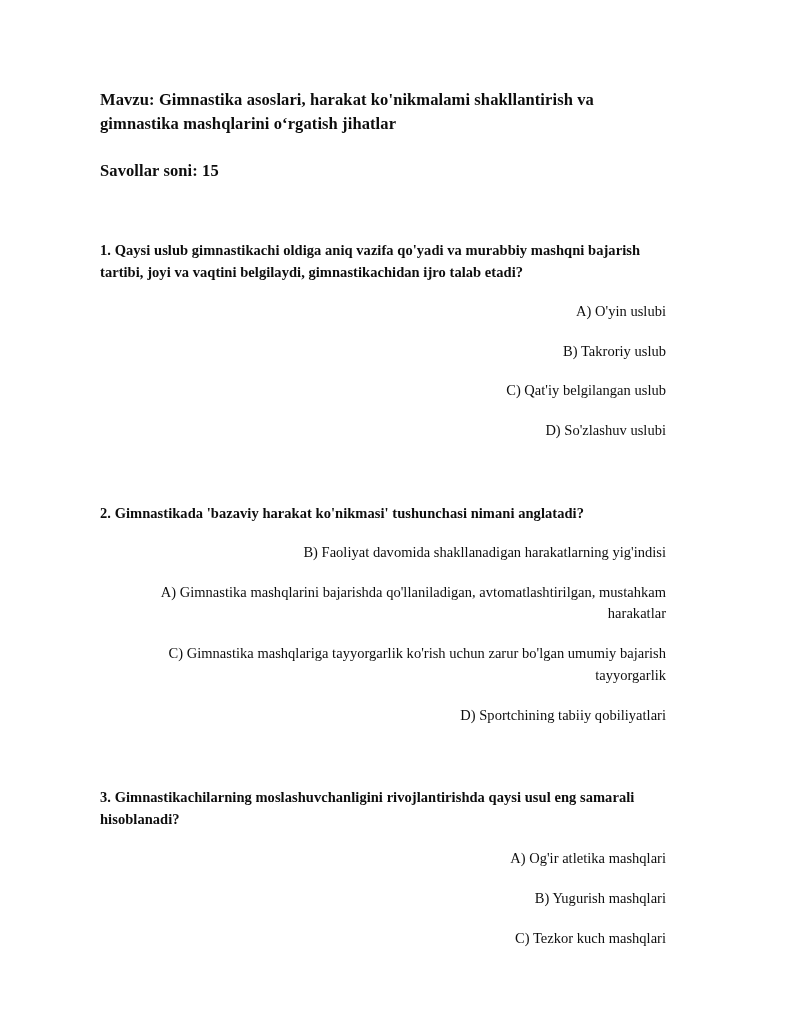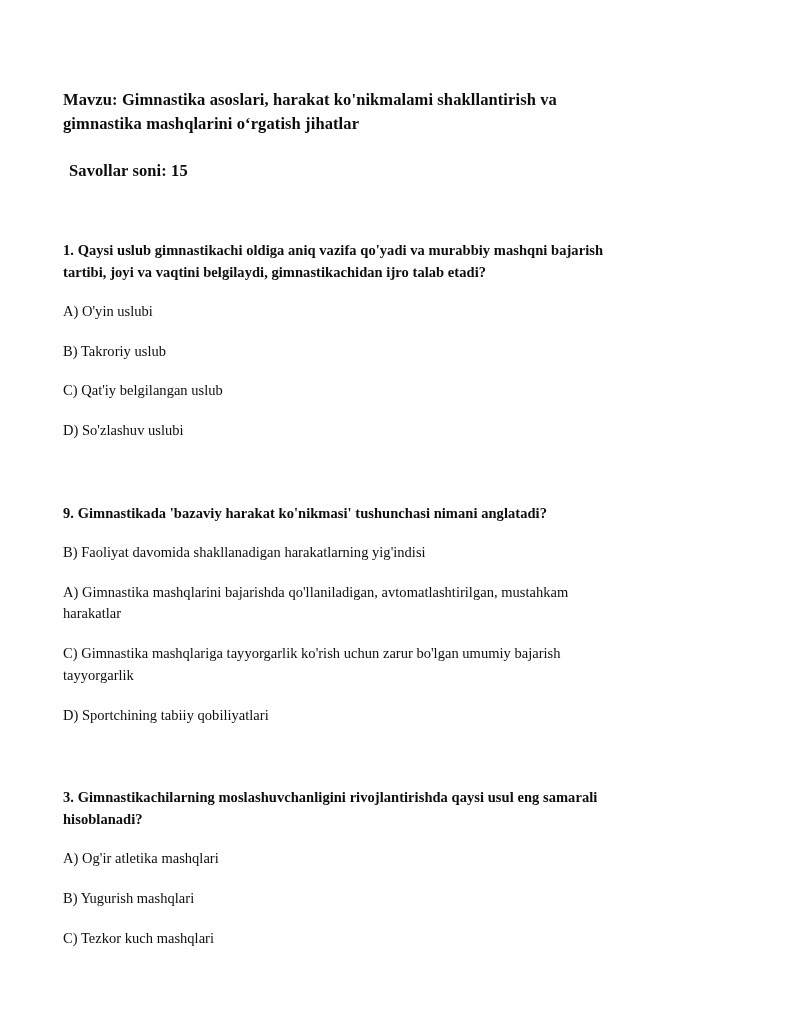--- a/index.html
+++ b/index.html
@@ -13,38 +13,38 @@
     font-family: "Liberation Serif", "DejaVu Serif", serif;
     color: #0d0d0d;
     -webkit-font-smoothing: antialiased;
   }
   .page {
     position: relative;
     width: 800px;
     height: 1035px;
     background: #ffffff;
     box-sizing: border-box;
-    padding: 88px 117px 60px 63px;
+    padding: 88px 117px 60px 100px;
     overflow: hidden;
   }
   .content {
     width: 566px;
   }
   .doc-title {
     font-size: 16.5px;
     font-weight: bold;
     line-height: 1.48;
     margin: 0 0 22px 0;
     letter-spacing: 0.1px;
   }
   .question-count {
     font-size: 16.5px;
     font-weight: bold;
     line-height: 1.45;
-    margin: 6px;
+    margin: 0;
     letter-spacing: 0.1px;
   }
   .questions {
     margin-top: 56px;
   }
   .question-block {
     margin-bottom: 60px;
     margin-top: 41px;
   }
   .question-block:last-child {
@@ -56,20 +56,21 @@
     line-height: 1.52;
     margin: 0 0 18px 0;
     letter-spacing: 0.05px;
   }
   .option {
     font-size: 14.5px;
     font-weight: normal;
     line-height: 1.5;
     margin: 0 0 18px 0;
     letter-spacing: 0.02px;
+    text-align: right;
   }
   .option:last-child {
     margin-bottom: 0;
   }
 </style>
 </head>
 <body>
 
 <div class="page">
   <div class="content">
@@ -82,21 +83,21 @@
 
       <div class="question-block">
         <p class="question-text">1. Qaysi uslub gimnastikachi oldiga aniq vazifa qo'yadi va murabbiy mashqni bajarish tartibi, joyi va vaqtini belgilaydi, gimnastikachidan ijro talab etadi?</p>
         <p class="option">A) O'yin uslubi</p>
         <p class="option">B) Takroriy uslub</p>
         <p class="option">C) Qat'iy belgilangan uslub</p>
         <p class="option">D) So'zlashuv uslubi</p>
       </div>
 
       <div class="question-block">
-        <p class="question-text">9. Gimnastikada 'bazaviy harakat ko'nikmasi' tushunchasi nimani anglatadi?</p>
+        <p class="question-text">2. Gimnastikada 'bazaviy harakat ko'nikmasi' tushunchasi nimani anglatadi?</p>
         <p class="option">B) Faoliyat davomida shakllanadigan harakatlarning yig'indisi</p>
         <p class="option">A) Gimnastika mashqlarini bajarishda qo'llaniladigan, avtomatlashtirilgan, mustahkam harakatlar</p>
         <p class="option">C) Gimnastika mashqlariga tayyorgarlik ko'rish uchun zarur bo'lgan umumiy bajarish tayyorgarlik</p>
         <p class="option">D) Sportchining tabiiy qobiliyatlari</p>
       </div>
 
       <div class="question-block">
         <p class="question-text">3. Gimnastikachilarning moslashuvchanligini rivojlantirishda qaysi usul eng samarali hisoblanadi?</p>
         <p class="option">A) Og'ir atletika mashqlari</p>
         <p class="option">B) Yugurish mashqlari</p>

